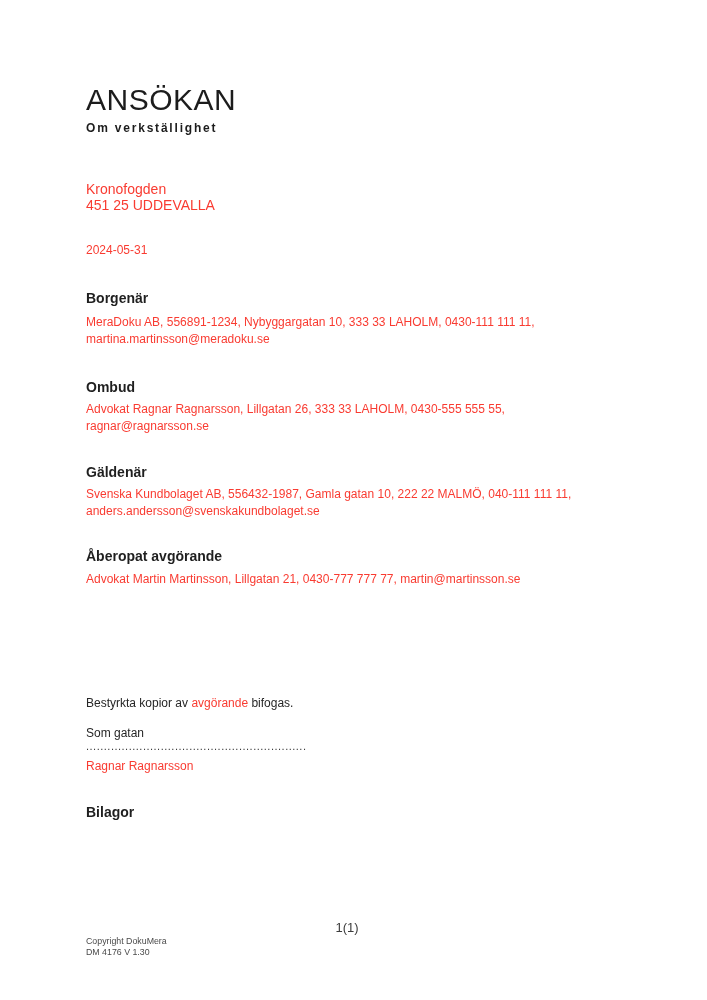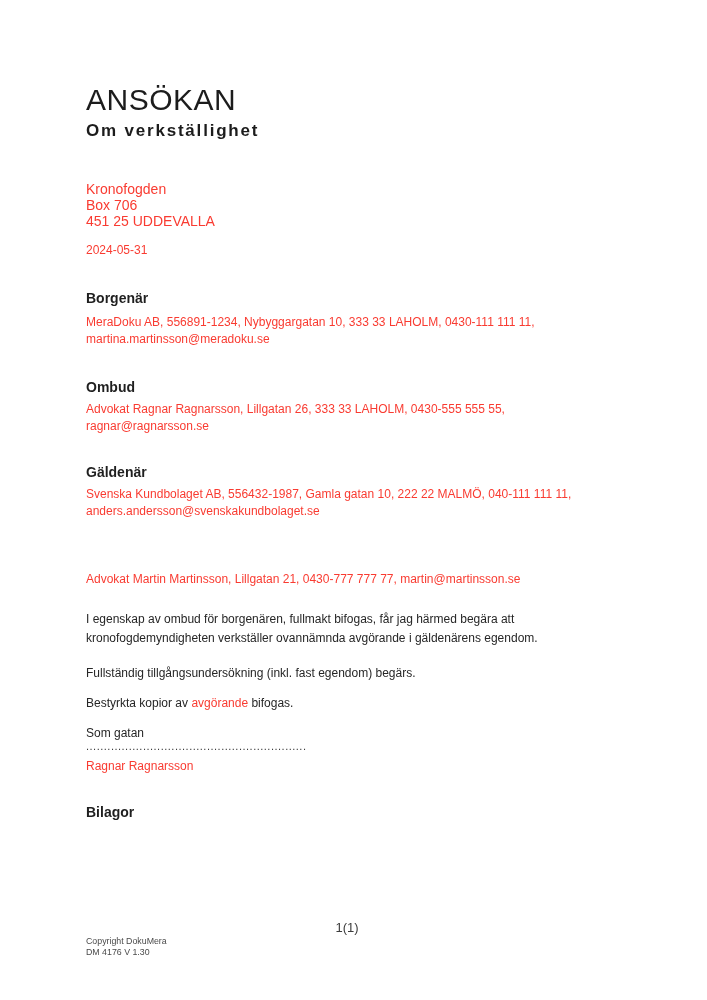--- a/index.html
+++ b/index.html
@@ -23,21 +23,21 @@
     top: 84px;
     font-size: 30px;
     font-weight: 400;
     letter-spacing: 0.5px;
     color: #1c1c1c;
     line-height: 1.05;
     margin: 0;
   }
   .doc-subtitle {
     top: 121px;
-    font-size: 17px;
+    font-size: 12px;
     font-weight: 700;
     letter-spacing: 1.8px;
     color: #1c1c1c;
   }
   .recipient {
     top: 182px;
     font-size: 14px;
     line-height: 15.8px;
     color: var(--accent-red);
   }
@@ -110,39 +110,37 @@
 </head>
 <body>
 
 <div class="page">
 
   <h1 class="abs doc-title">ANSÖKAN</h1>
   <div class="abs doc-subtitle">Om verkställighet</div>
 
   <div class="abs recipient">
     <div>Kronofogden</div>
-    <div>Box 706</div>
     <div>451 25 UDDEVALLA</div>
   </div>
 
   <div class="abs date-line">2024-05-31</div>
 
   <h2 class="abs section-heading h-borgenar">Borgenär</h2>
   <div class="abs red-text t-borgenar">MeraDoku AB, 556891-1234, Nybyggargatan 10, 333 33 LAHOLM, 0430-111 111 11, martina.martinsson@meradoku.se</div>
 
   <h2 class="abs section-heading h-ombud">Ombud</h2>
   <div class="abs red-text t-ombud">Advokat Ragnar Ragnarsson, Lillgatan 26, 333 33 LAHOLM, 0430-555 555 55, ragnar@ragnarsson.se</div>
 
   <h2 class="abs section-heading h-galdenar">Gäldenär</h2>
   <div class="abs red-text t-galdenar">Svenska Kundbolaget AB, 556432-1987, Gamla gatan 10, 222 22 MALMÖ, 040-111 111 11, anders.andersson@svenskakundbolaget.se</div>
 
+  <h2 class="abs section-heading h-aberopat">Åberopat avgörande</h2>
   <div class="abs red-text t-aberopat">Advokat Martin Martinsson, Lillgatan 21, 0430-777 777 77, martin@martinsson.se</div>
 
-  <p class="abs body-text p1">I egenskap av ombud för borgenären, fullmakt bifogas, får jag härmed begära att kronofogdemyndigheten verkställer ovannämnda avgörande i gäldenärens egendom.</p>
-  <p class="abs body-text p2">Fullständig tillgångsundersökning (inkl. fast egendom) begärs.</p>
 
   <p class="abs body-text p3"><span>Bestyrkta kopior av </span><span class="hl-red">avgörande</span><span> bifogas.</span></p>
 
   <p class="abs body-text p4">Som gatan</p>
 
   <div class="abs sig-dots">..............................................................</div>
   <div class="abs sig-name">Ragnar Ragnarsson</div>
 
   <h2 class="abs section-heading h-bilagor">Bilagor</h2>
 

